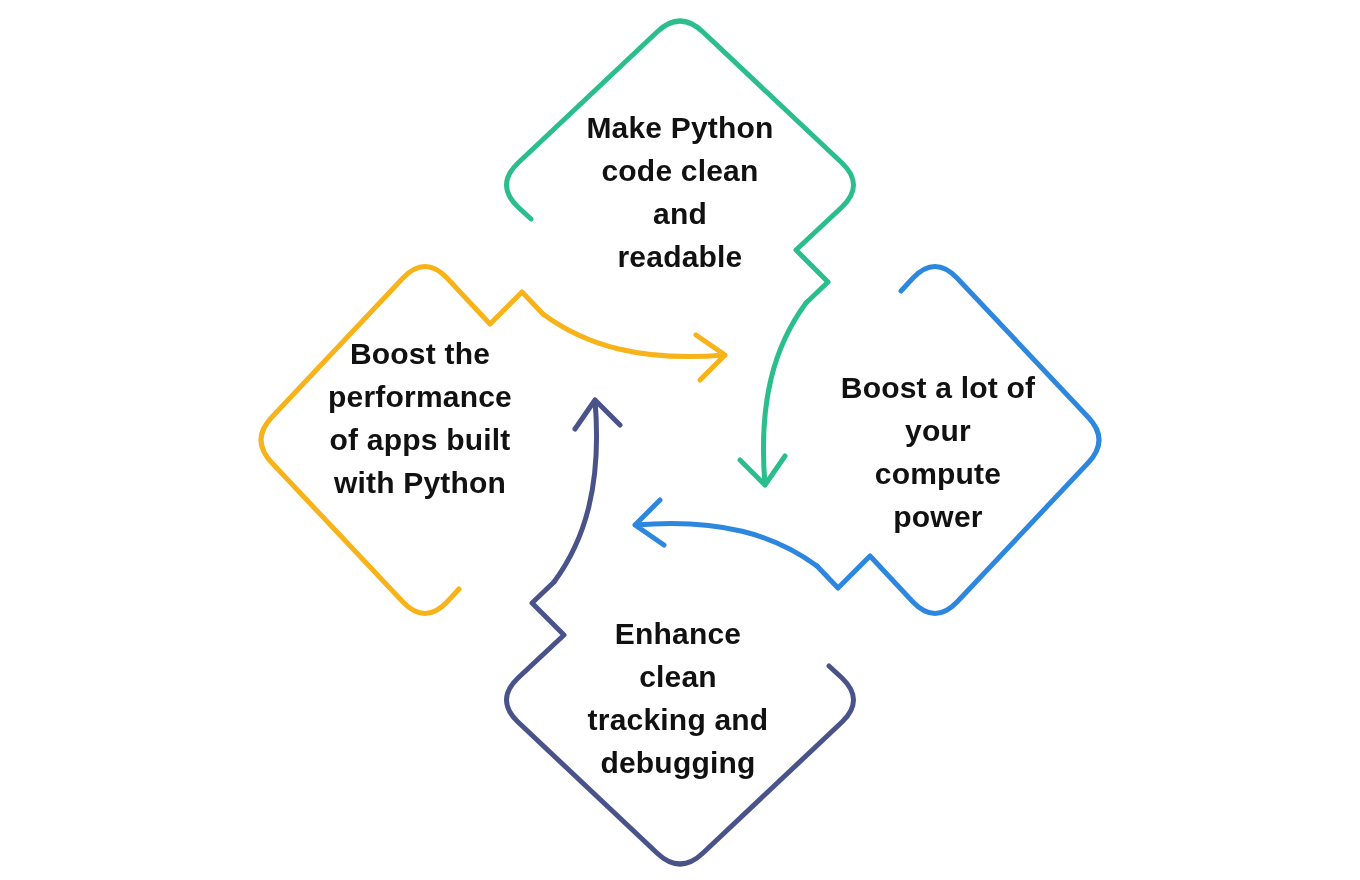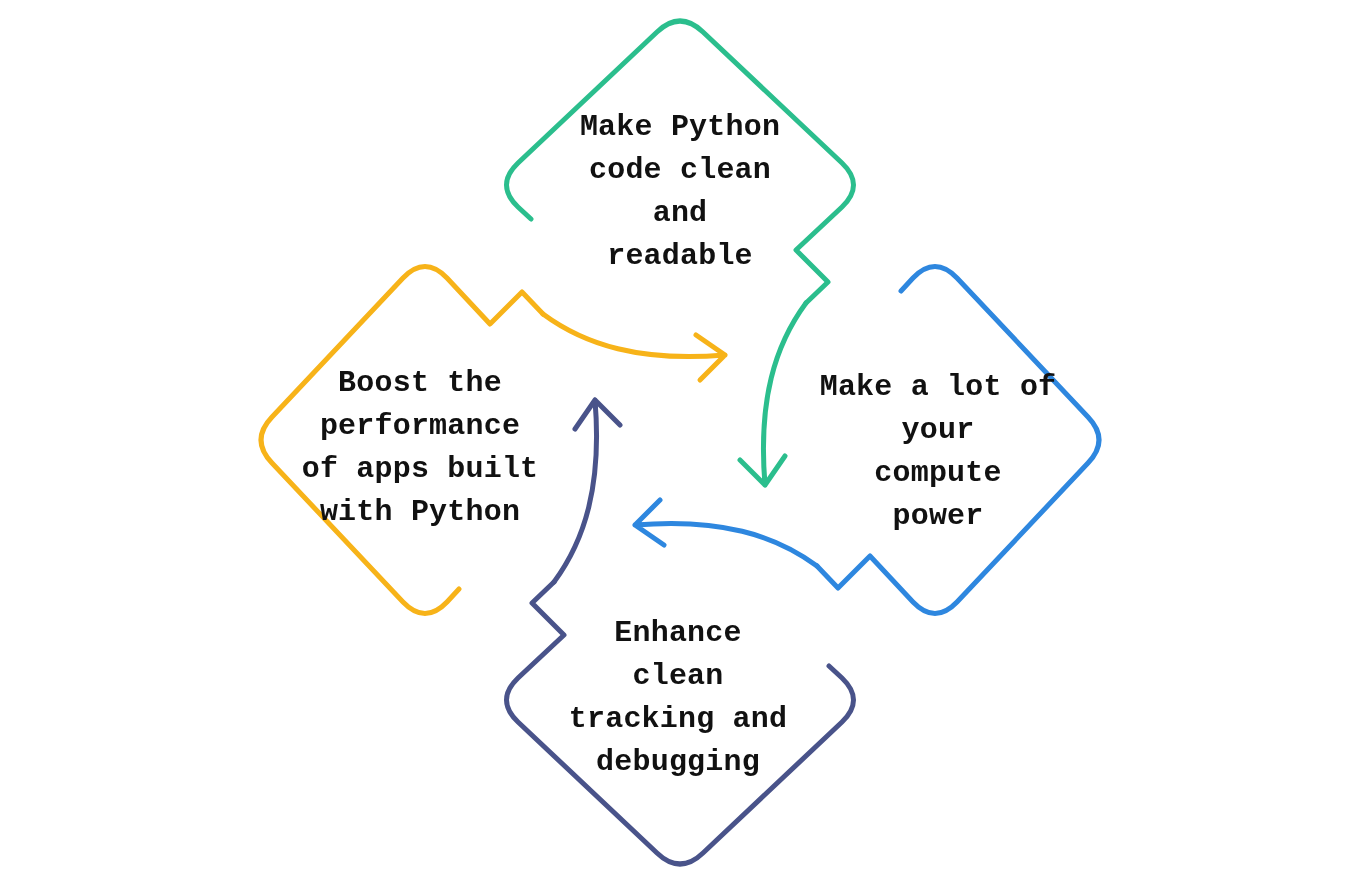--- a/index.html
+++ b/index.html
@@ -6,21 +6,21 @@
     margin: 0;
     padding: 0;
     background: #ffffff;
   }
   .canvas {
     position: relative;
     width: 1360px;
     height: 880px;
     background: #ffffff;
     overflow: hidden;
-    font-family: Liberation Mono, monospace;
+    font-family: Liberation Sans, sans-serif;
   }
   .canvas svg {
     position: absolute;
     left: 0;
     top: 0;
   }
   .shape, .arrow {
     fill: none;
     stroke-width: 5;
     stroke-linecap: round;
@@ -56,28 +56,28 @@
 
     <path class="shape" d="M459,589 L447,602 Q425,625 403,602 L272,463 Q250,440 272,417 L403,278 Q425,255 447,278 L490,324 L522,292 L543,314" stroke="#F7B319"></path>
     <path class="arrow" d="M543,314 C585,345 640,362 725,355 M725,355 L696,335 M725,355 L700,380" stroke="#F7B319"></path>
   </svg>
 
   <div class="label" style="left:680px; top:192px;">Make Python
 code clean
 and
 readable</div>
 
-  <div class="label" style="left:938px; top:452px;">Make a lot of
+  <div class="label" style="left:938px; top:452px;">Boost a lot of
 your
 compute
 power</div>
 
   <div class="label" style="left:678px; top:698px;">Enhance
 clean
 tracking and
 debugging</div>
 
-  <div class="label" style="left:420px; top:448px;">Boost the
+  <div class="label" style="left:420px; top:418px;">Boost the
 performance
 of apps built
 with Python</div>
 
 </div>
 
 </body></html>

